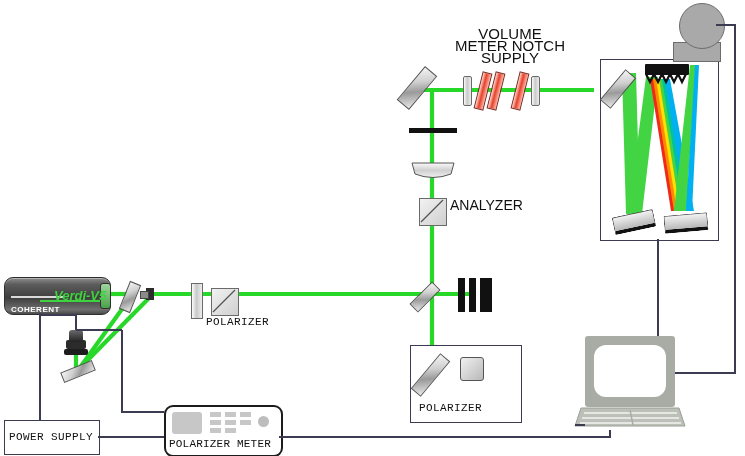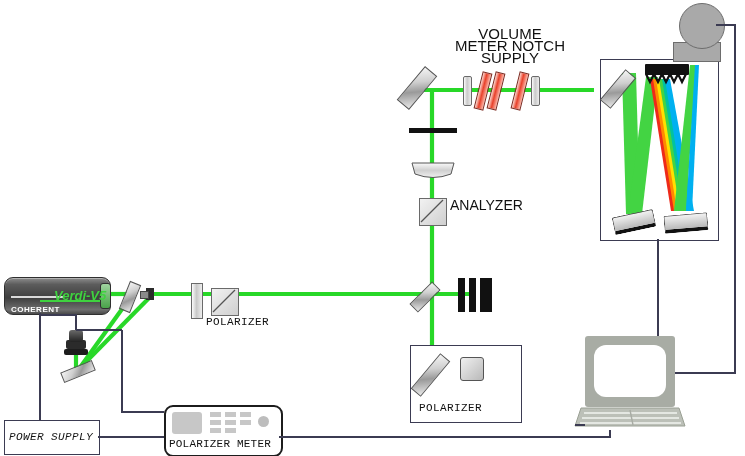--- a/index.html
+++ b/index.html
@@ -182,21 +182,21 @@
   <div class="abs" style="left:594px;top:345px;width:72px;height:52px;background:#ffffff;border-radius:12px;"></div>
   <svg class="abs" style="left:575px;top:408px;width:110px;height:22px;">
     <path d="M6 0 L104 0 L110 18 L0 18 Z" fill="#bcc0b8" stroke="#9aa094" stroke-width="1"></path>
     <line x1="9" y1="5" x2="102" y2="5" stroke="#f2f4f0" stroke-width="1.6"></line>
     <line x1="7" y1="10" x2="104" y2="10" stroke="#f2f4f0" stroke-width="1.6"></line>
     <line x1="5" y1="15" x2="106" y2="15" stroke="#f2f4f0" stroke-width="1.6"></line>
     <line x1="55" y1="2" x2="58" y2="17" stroke="#a8aca4" stroke-width="1.4"></line>
   </svg>
 
   <div class="box" style="left:4px;top:420px;width:94px;height:33px;background:#fff;"></div>
-  <div class="lbl" style="left:9px;top:431px;font-style:italic;">POWER SUPPLY</div>
+  <div class="lbl" style="left:9px;top:431px;">POWER SUPPLY</div>
 
   <div class="abs" style="left:164px;top:405px;width:115px;height:48px;border:2px solid #1c1c1c;
               border-radius:9px;background:#fff;"></div>
   <div class="abs" style="left:172px;top:412px;width:30px;height:22px;background:#c7c7c7;border-radius:3px;"></div>
   <div class="abs" style="left:210px;top:412px;width:42px;height:22px;">
     <div class="abs" style="left:0;top:0;width:11px;height:5px;background:#c7c7c7;"></div>
     <div class="abs" style="left:15px;top:0;width:11px;height:5px;background:#c7c7c7;"></div>
     <div class="abs" style="left:30px;top:0;width:11px;height:5px;background:#c7c7c7;"></div>
     <div class="abs" style="left:0;top:8px;width:11px;height:5px;background:#c7c7c7;"></div>
     <div class="abs" style="left:15px;top:8px;width:11px;height:5px;background:#c7c7c7;"></div>

